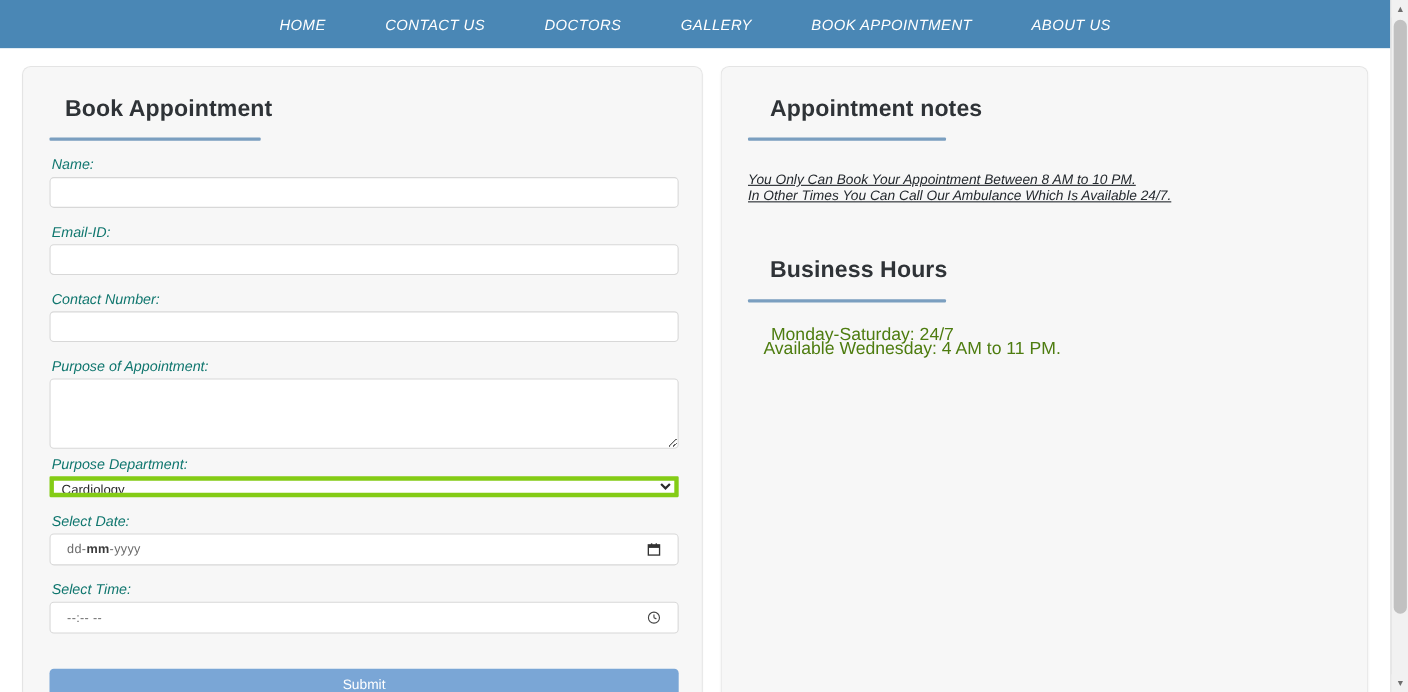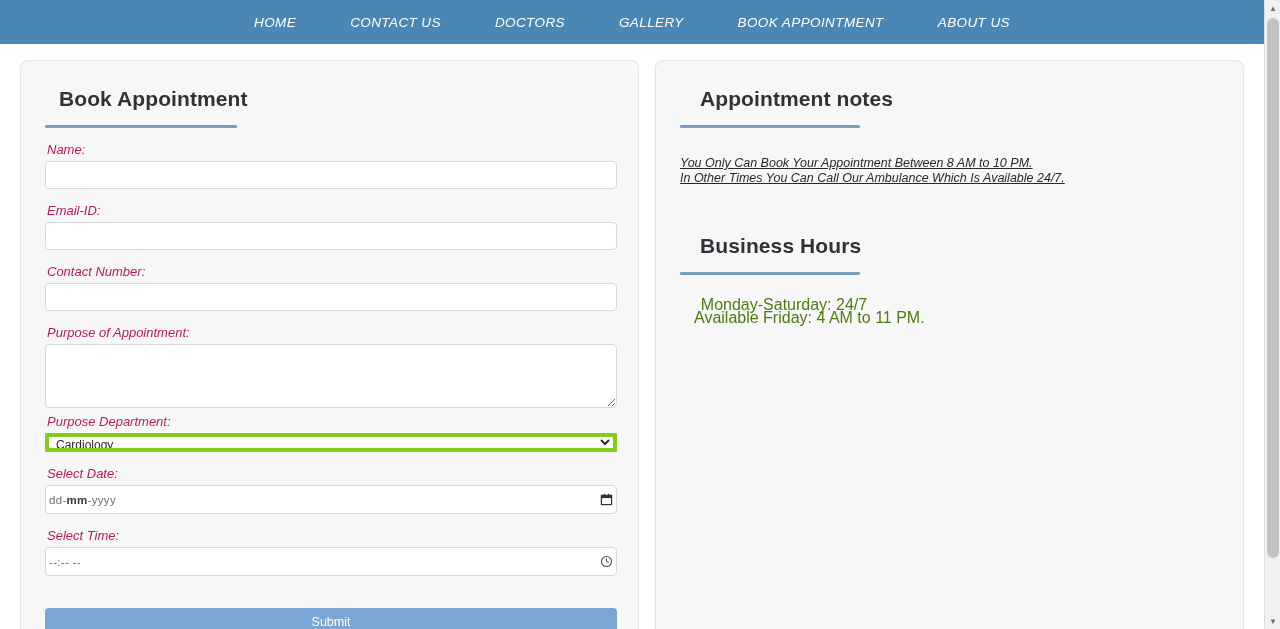--- a/index.html
+++ b/index.html
@@ -88,21 +88,21 @@
 
   .heading-right { margin-left: 20px; }
 
   
   .form { margin-top: 14px; }
 
   .field-label {
     display: block;
     font-size: 13px;
     font-style: italic;
-    color: #be185d;
+    color: #0f766e;
     margin: 0 0 4px 2px;
   }
   .label-gap { margin-top: 14px; }
 
   .text-input,
   .textarea-input,
   .select-input,
   .date-input,
   .time-input {
     display: block;
@@ -140,21 +140,21 @@
 
   
   .picker-row {
     width: 572px;
     height: 29px;
     border: 1px solid #d8d8d8;
     border-radius: 4px;
     background: #ffffff;
     display: flex;
     align-items: center;
-    padding: 0 3px;
+    padding: 0 15px;
   }
   .picker-placeholder {
     flex: 1;
     font-size: 11.5px;
     color: #6b6b6b;
     letter-spacing: 0.3px;
     font-family: "Liberation Sans", sans-serif;
   }
   .picker-placeholder .seg-strong { color: #3a3a3a; font-weight: bold; }
   .picker-icon {
@@ -316,21 +316,21 @@
         <div>In Other Times You Can Call Our Ambulance Which Is Available 24/7.</div>
       </div>
 
       <div class="spacer-block"></div>
 
       <div class="heading heading-right">Business Hours</div>
       <div class="heading-rule rule-right"></div>
 
       <div class="hours-text">
         <div>Monday-Saturday: 24/7</div>
-        <div>Available Friday: 4 AM to 11 PM.</div>
+        <div>Available Wednesday: 4 AM to 11 PM.</div>
       </div>
 
     </div>
   </div>
 
   <div class="scrollbar">
     <div class="sb-arrow up">▲</div>
     <div class="sb-thumb"></div>
     <div class="sb-arrow down">▼</div>
   </div>

